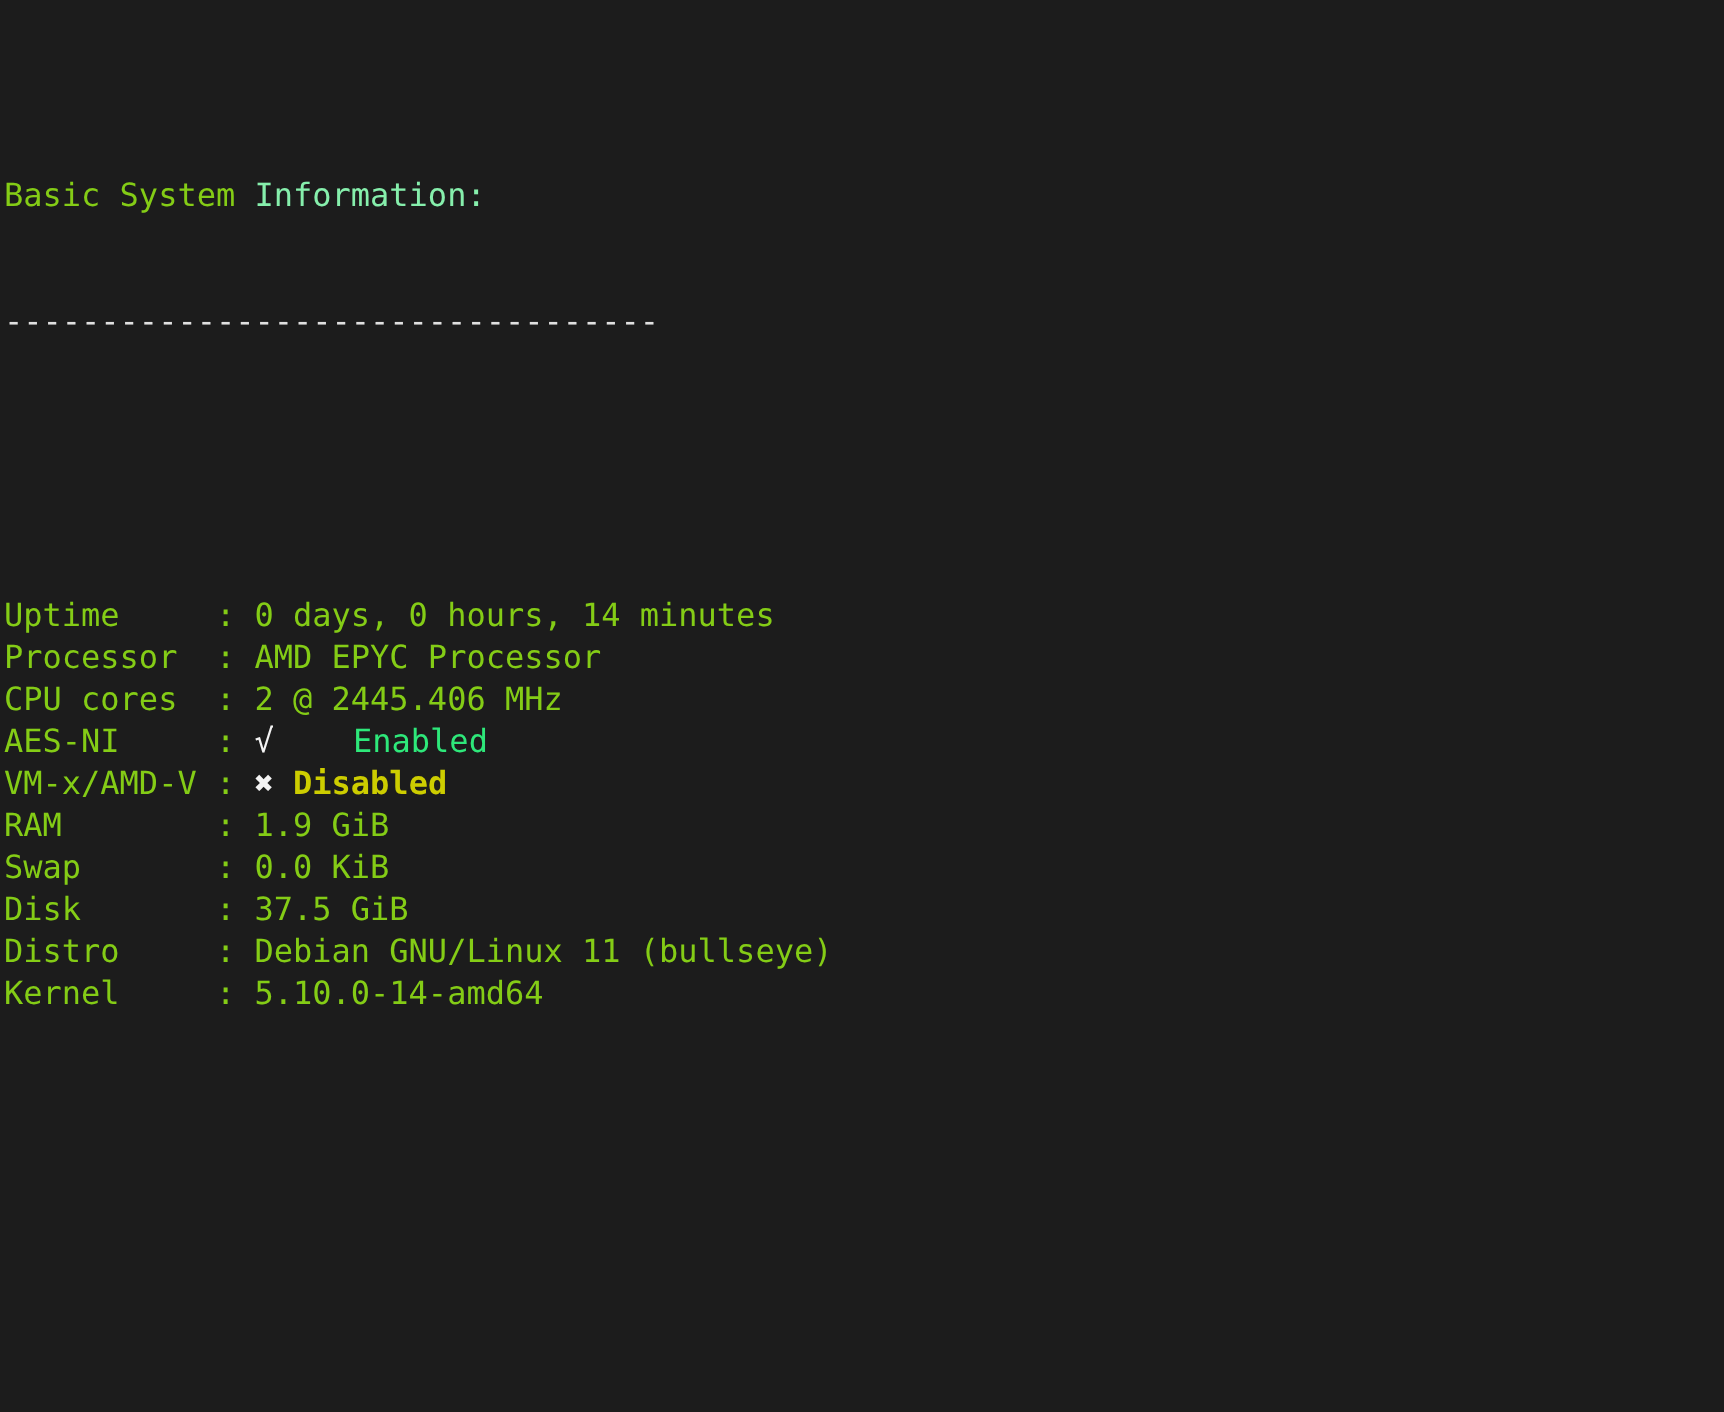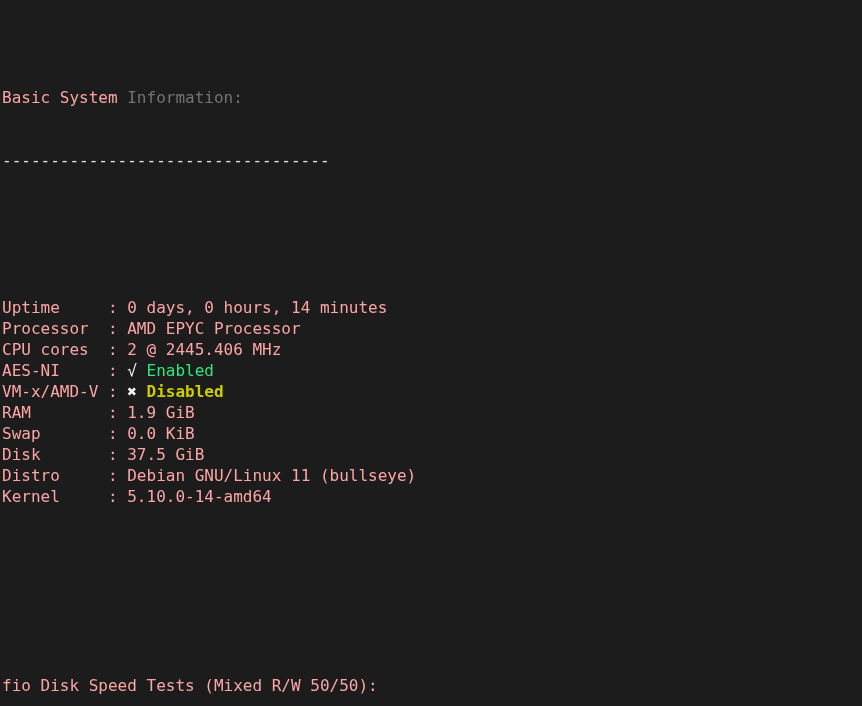--- a/index.html
+++ b/index.html
@@ -23,43 +23,42 @@
     white-space: pre;
     letter-spacing: 0;
   }
   .line {
     height: 21px;
     white-space: pre;
   }
   .blank { height: 21px; }
 
   
-  .c-default { color: #fca5a5; }
-  .c-cyan    { color: #737373; }
-  .c-green   { color: #2ee87a; }
+  .c-default { color: #84cc16; }
+  .c-cyan    { color: #86efac; }
+  .c-green   { color: #2ee87a; margin-left: 30px; }
   .c-yellow  { color: #cdcd00; font-weight: bold; }
   .c-rule    { color: #e0e0e0; }
   .mark { color: #f4f4f4; }
 </style>
 </head>
 <body>
 
 <div id="terminal">
 
   
   <div class="line"><span class="c-default">Basic System </span><span class="c-cyan">Information:</span></div>
   <div class="line c-rule">----------------------------------</div>
   <div class="blank"></div>
 
   <div id="system-rows"><div class="line"><span class="c-default">Uptime     </span><span class="c-default">: </span><span class="c-default">0 days, 0 hours, 14 minutes</span></div><div class="line"><span class="c-default">Processor  </span><span class="c-default">: </span><span class="c-default">AMD EPYC Processor</span></div><div class="line"><span class="c-default">CPU cores  </span><span class="c-default">: </span><span class="c-default">2 @ 2445.406 MHz</span></div><div class="line"><span class="c-default">AES-NI     </span><span class="c-default">: </span><span class="mark">√</span><span class="c-default"> </span><span class="c-green">Enabled</span></div><div class="line"><span class="c-default">VM-x/AMD-V </span><span class="c-default">: </span><span class="mark">✖</span><span class="c-default"> </span><span class="c-yellow">Disabled</span></div><div class="line"><span class="c-default">RAM        </span><span class="c-default">: </span><span class="c-default">1.9 GiB</span></div><div class="line"><span class="c-default">Swap       </span><span class="c-default">: </span><span class="c-default">0.0 KiB</span></div><div class="line"><span class="c-default">Disk       </span><span class="c-default">: </span><span class="c-default">37.5 GiB</span></div><div class="line"><span class="c-default">Distro     </span><span class="c-default">: </span><span class="c-default">Debian GNU/Linux 11 (bullseye)</span></div><div class="line"><span class="c-default">Kernel     </span><span class="c-default">: </span><span class="c-default">5.10.0-14-amd64</span></div></div>
 
   <div class="blank"></div>
 
   
-  <div class="line c-default">fio Disk Speed Tests (Mixed R/W 50/50):</div>
   
   
 
   
 
   
 
   
   
   

